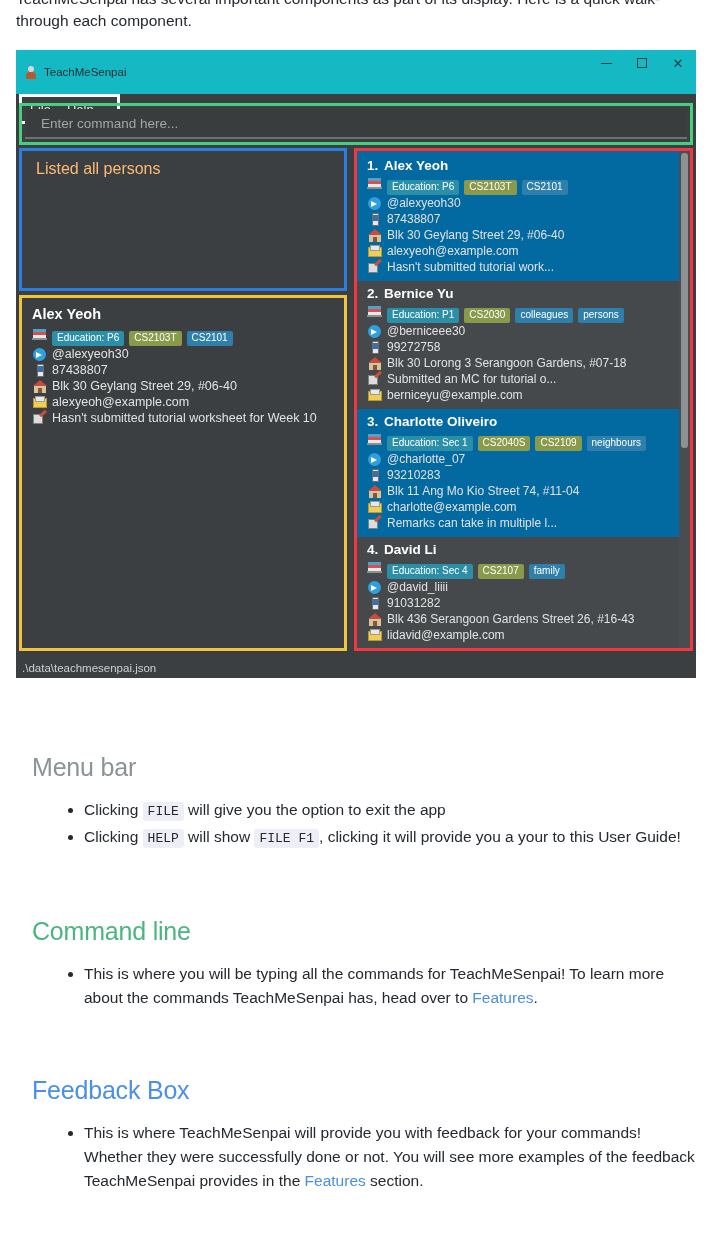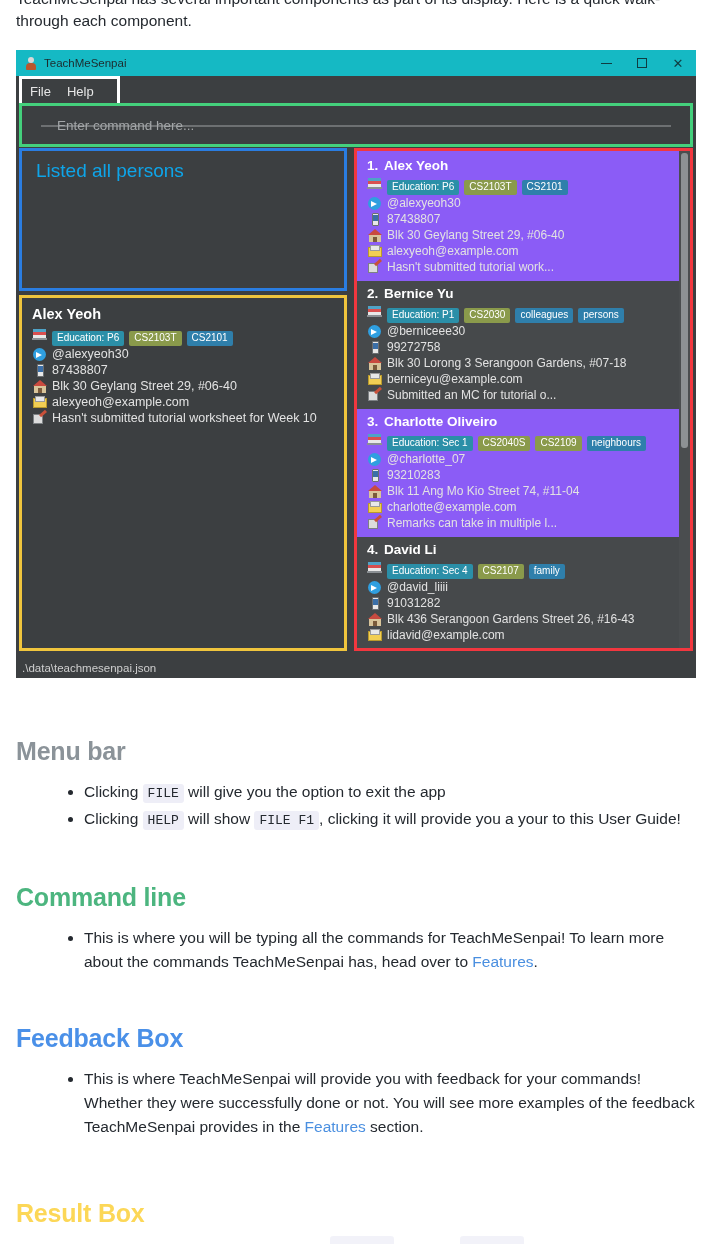--- a/index.html
+++ b/index.html
@@ -26,24 +26,24 @@
     line-height: 22px;
     color: #24292f;
     margin: 0;
     position: absolute;
     top: -12px;
     left: 16px;
     right: 16px;
   }
 
   h2.sec {
-    margin: 0;
+    margin: 16px;
     padding: 0 16px;
     font-size: 25px;
-    font-weight: bold;
+    font-weight: normal;
     letter-spacing: -0.2px;
     line-height: 30px;
   }
   h2.gray  { color: #8b9399; }
   h2.green { color: #4cb57f; }
   h2.blue  { color: #4a90e8; }
   h2.gold  { color: #fcd757; }
 
   ul.bullets {
     margin: 14px 0 0 0;
@@ -74,21 +74,21 @@
   .shot {
     margin: 18px 16px 0 16px;
     width: 680px;
     height: 628px;
     background: #3c3f41;
     position: relative;
     overflow: hidden;
     font-family: "Liberation Sans", sans-serif;
   }
   .titlebar {
-    height: 26px;
+    height: 44px;
     background: #15b9c4;
     display: flex;
     align-items: center;
     position: relative;
   }
   .tb-icon {
     width: 14px; height: 14px;
     margin: 0 6px 0 8px;
     position: relative;
   }
@@ -131,21 +131,21 @@
   .menu-item {
     font-size: 13px; color: #e6e6e6;
     padding: 0 8px;
   }
 
   .cmdbox-hl {
     position: absolute;
     left: 3px; top: 53px;
     width: 674px; height: 42px;
     border: 3px solid #44d07c;
-    padding: 19px;
+    padding: 3px;
   }
   .cmdbox {
     width: 100%; height: 100%;
     background: #3a3d3e;
     border-bottom: 2px solid #6d7072;
     display: flex; align-items: center;
     padding-left: 16px;
   }
   .cmd-placeholder { font-size: 13.5px; color: #a3a6a8; }
 
@@ -159,21 +159,21 @@
     position: absolute;
     left: 3px; top: 3px;
     width: 328px; height: 143px;
     border: 3px solid #2a7de1;
   }
   .feedback-inner {
     width: 100%; height: 100%;
     background: #3c3f41;
     padding: 9px 0 0 14px;
   }
-  .feedback-text { font-size: 19px; color: #0ea5e9; }
+  .feedback-text { font-size: 16px; color: #fdba74; }
 
   .detail-hl {
     position: absolute;
     left: 3px; top: 150px;
     width: 328px; height: 356px;
     border: 3px solid #f0c53d;
   }
   .detail-inner {
     width: 100%; height: 100%;
     background: #3c3f41;
@@ -185,21 +185,21 @@
   }
 
   .result-hl {
     position: absolute;
     left: 338px; top: 3px;
     width: 339px; height: 503px;
     border: 3px solid #f2373f;
   }
   .result-inner {
     width: 100%; height: 100%;
-    background: #8b5cf6;
+    background: #0369a1;
     overflow: hidden;
     position: relative;
   }
   .result-scroll {
     position: absolute;
     left: 0; top: 0; right: 11px; bottom: 0;
     padding-top: 2px;
   }
   .scrollbar {
     position: absolute;
@@ -519,32 +519,32 @@
                 </div>
                 <div class="row">
                   <span class="ico ico-house">
                     <span class="roof"></span>
                     <span class="wall"></span>
                     <span class="door"></span>
                   </span>
                   <span class="txt">Blk 30 Lorong 3 Serangoon Gardens, #07-18</span>
                 </div>
                 <div class="row">
+                  <span class="ico ico-note">
+                    <span class="pad"></span>
+                    <span class="pen"></span>
+                  </span>
+                  <span class="txt">Submitted an MC for tutorial o...</span>
+                </div>
+                <div class="row">
                   <span class="ico ico-mail">
                     <span class="env"></span>
                     <span class="flap"></span>
                   </span>
                   <span class="txt">berniceyu@example.com</span>
-                </div>
-                <div class="row">
-                  <span class="ico ico-note">
-                    <span class="pad"></span>
-                    <span class="pen"></span>
-                  </span>
-                  <span class="txt">Submitted an MC for tutorial o...</span>
                 </div>
               </div>
               <div class="person">
                 <div class="p-title"><span class="idx">3.</span><span>Charlotte Oliveiro</span></div>
                 <div class="row">
                   <span class="ico ico-books">
                     <span class="b1"></span>
                     <span class="b2"></span>
                     <span class="b3"></span>
                     <span class="b4"></span>

